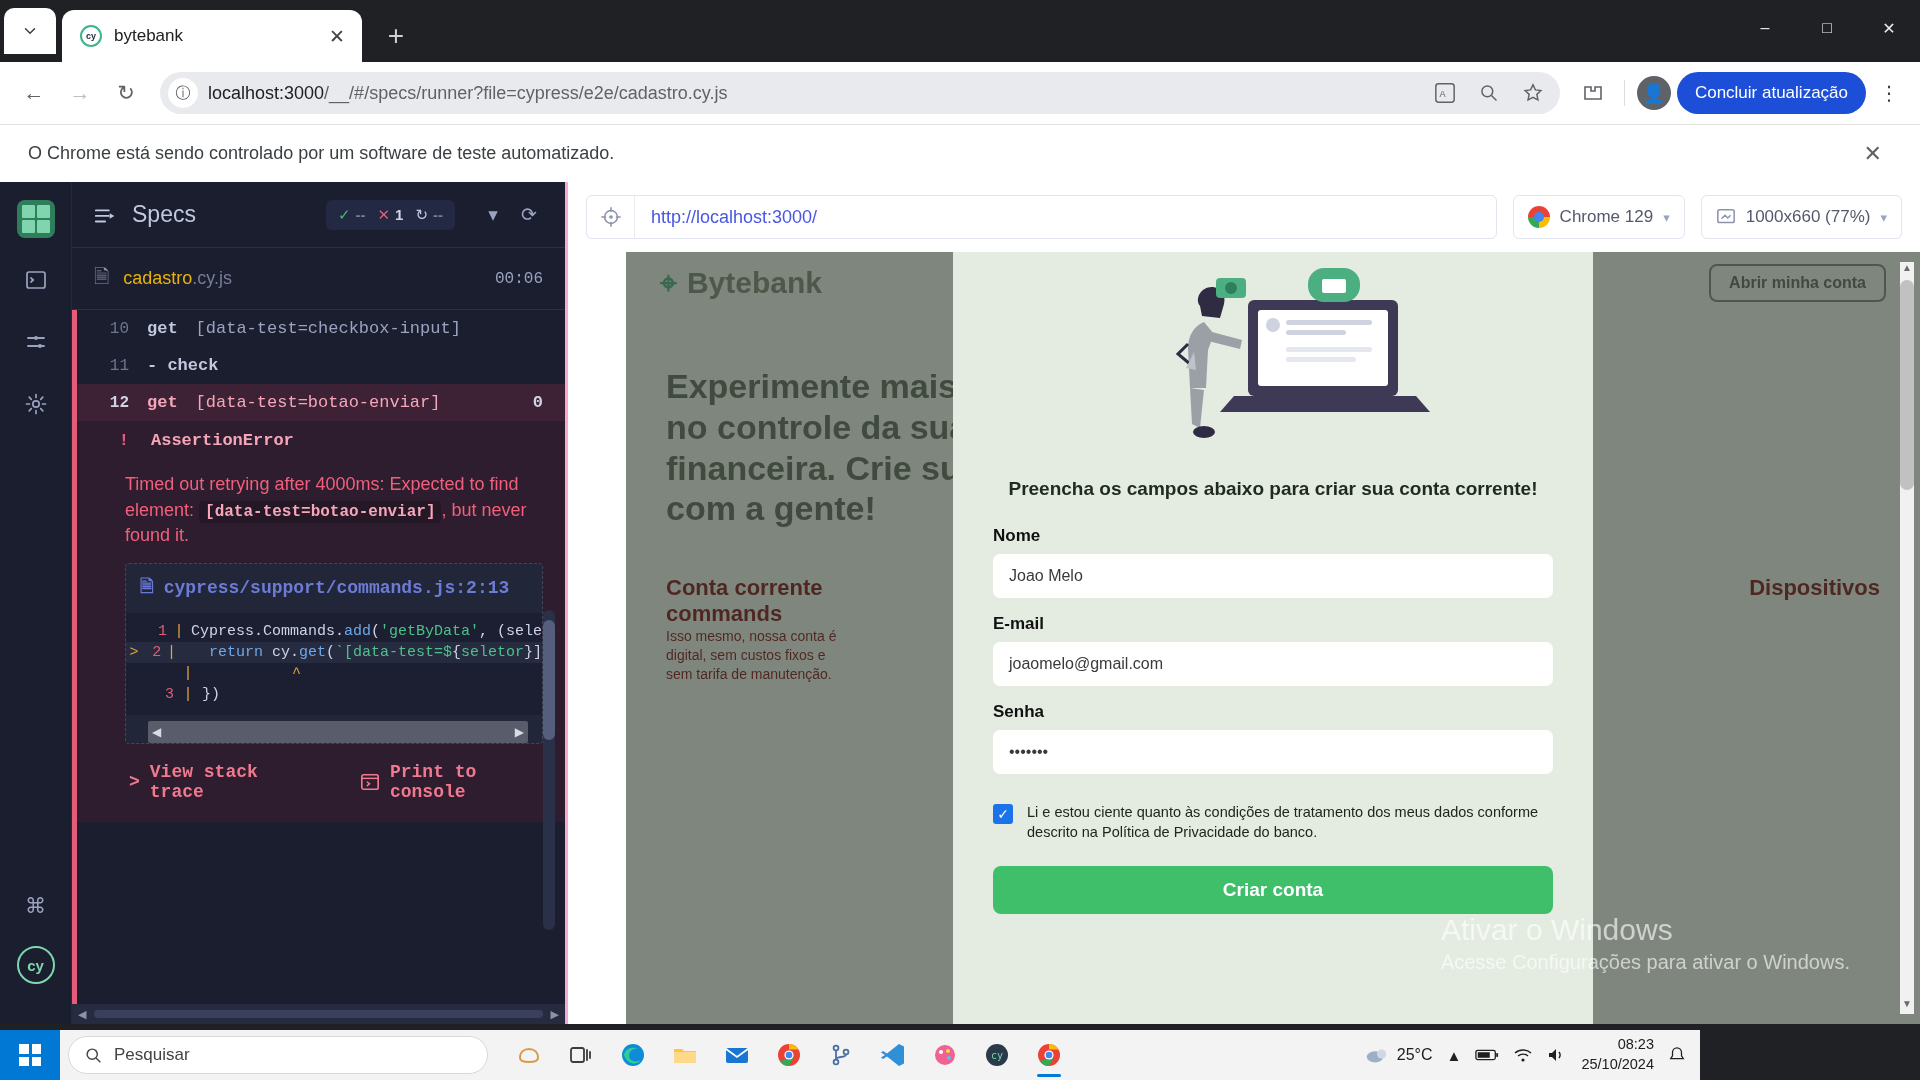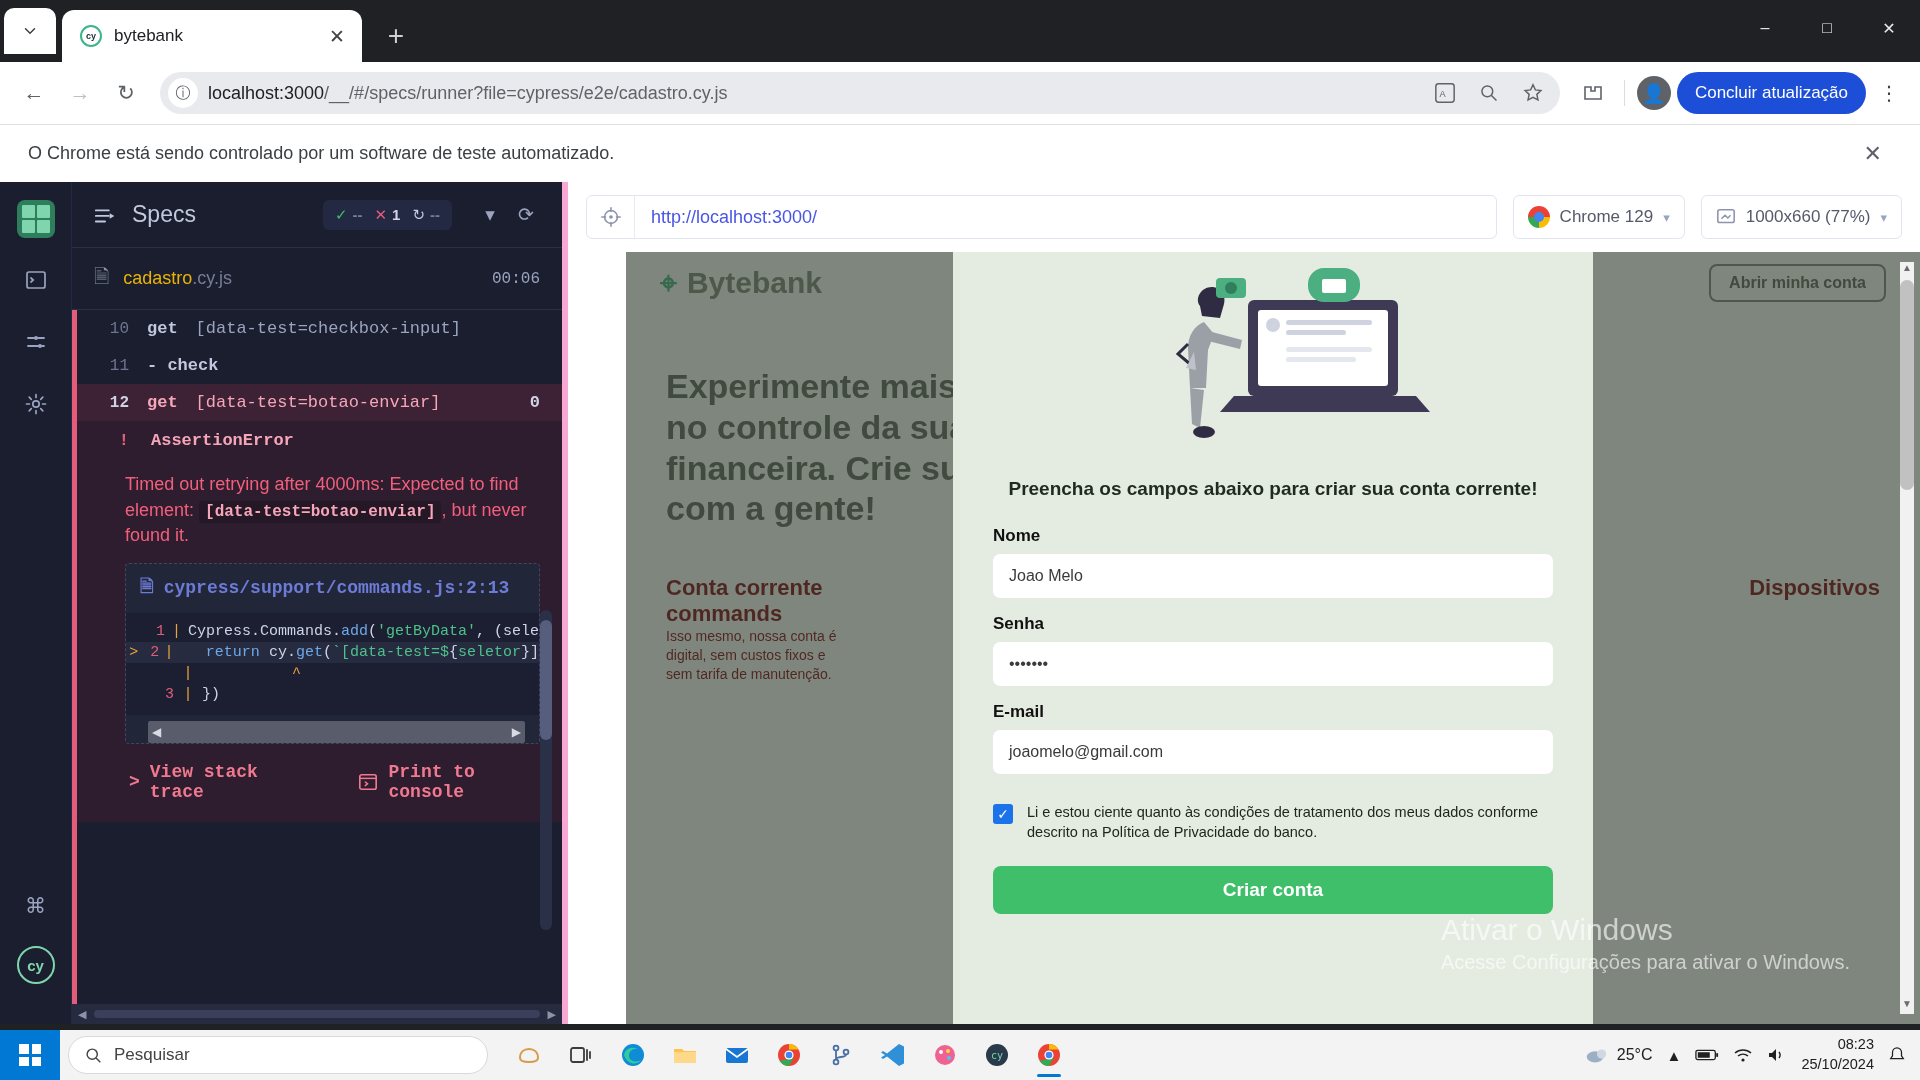--- a/index.html
+++ b/index.html
@@ -117,21 +117,21 @@
   .cy-badge {
     width: 38px; height: 38px; border-radius: 50%; border: 2px solid #7fd6ae;
     display: flex; align-items: center; justify-content: center; color: #7fd6ae;
     font-size: 15px; font-weight: 600;
   }
 
   
   .reporter {
     width: 496px; background: #1b1e2e; color: #d0d4e4; flex: none;
     display: flex; flex-direction: column; position: relative;
-    border-right: 6px solid #f9a8d4;
+    border-right: 3px solid #f9a8d4;
   }
   .rep-head {
     height: 66px; display: flex; align-items: center; padding: 0 22px; gap: 14px;
     border-bottom: 1px solid #2a3047;
   }
   .rep-head-title { font-size: 23px; color: #c2c8dd; font-weight: 400; }
   .rep-stats {
     margin-left: auto; display: flex; align-items: center; gap: 12px;
     background: #232942; border-radius: 6px; padding: 6px 12px; font-size: 15px;
   }
@@ -300,21 +300,21 @@
   .wm { position: absolute; right: 70px; bottom: 50px; text-align: left; color: rgba(255,255,255,0.62); pointer-events:none; }
   .wm .l1 { font-size: 30px; }
   .wm .l2 { font-size: 20px; margin-top: 4px; }
 
   .aut-vscroll { position: absolute; right: 6px; top: 10px; bottom: 10px; width: 14px; background: #f1f1f1; }
   .aut-vscroll .t { position: absolute; top: 0; width: 14px; height: 210px; background: #c1c1c1; border-radius: 7px; }
   .aut-vscroll .a { position: absolute; left: 0; width: 14px; height: 16px; color: #6b6b6b; font-size: 10px; text-align: center; }
 
   
   .taskbar {
-    position: absolute; bottom: 0; left: 0; width: 1920px; height: 50px;
+    position: absolute; bottom: 0; left: 0; width: 1700px; height: 50px;
     background: #f3f3f3; display: flex; align-items: center; gap: 0;
   }
   .start {
     width: 60px; height: 50px; display: flex; align-items: center; justify-content: center;
     background: #0078d4;
   }
   .start .g { display: grid; grid-template-columns: 1fr 1fr; gap: 3px; width: 22px; height: 22px; }
   .start .g i { background: #fff; display: block; }
   .tb-search {
     width: 420px; height: 38px; background: #fff; border-radius: 19px; margin-left: 8px;
@@ -668,29 +668,29 @@
             </div>
             <div class="bb-sub">Preencha os campos abaixo para criar sua conta corrente!</div>
 
             <div class="bb-field">
               <label>Nome</label>
               <div class="bb-input">
                 <span>Joao Melo</span>
               </div>
             </div>
             <div class="bb-field">
+              <label>E-mail</label>
+              <div class="bb-input">
+                <span>joaomelo@gmail.com</span>
+              </div>
+            </div>
+            <div class="bb-field">
               <label>Senha</label>
               <div class="bb-input">
                 <span>•••••••</span>
-              </div>
-            </div>
-            <div class="bb-field">
-              <label>E-mail</label>
-              <div class="bb-input">
-                <span>joaomelo@gmail.com</span>
               </div>
             </div>
 
             <div class="bb-check">
               <div class="box">
                 <span>✓</span>
               </div>
               <p>Li e estou ciente quanto às condições de tratamento dos meus dados conforme descrito na Política de Privacidade do banco.</p>
             </div>
 

